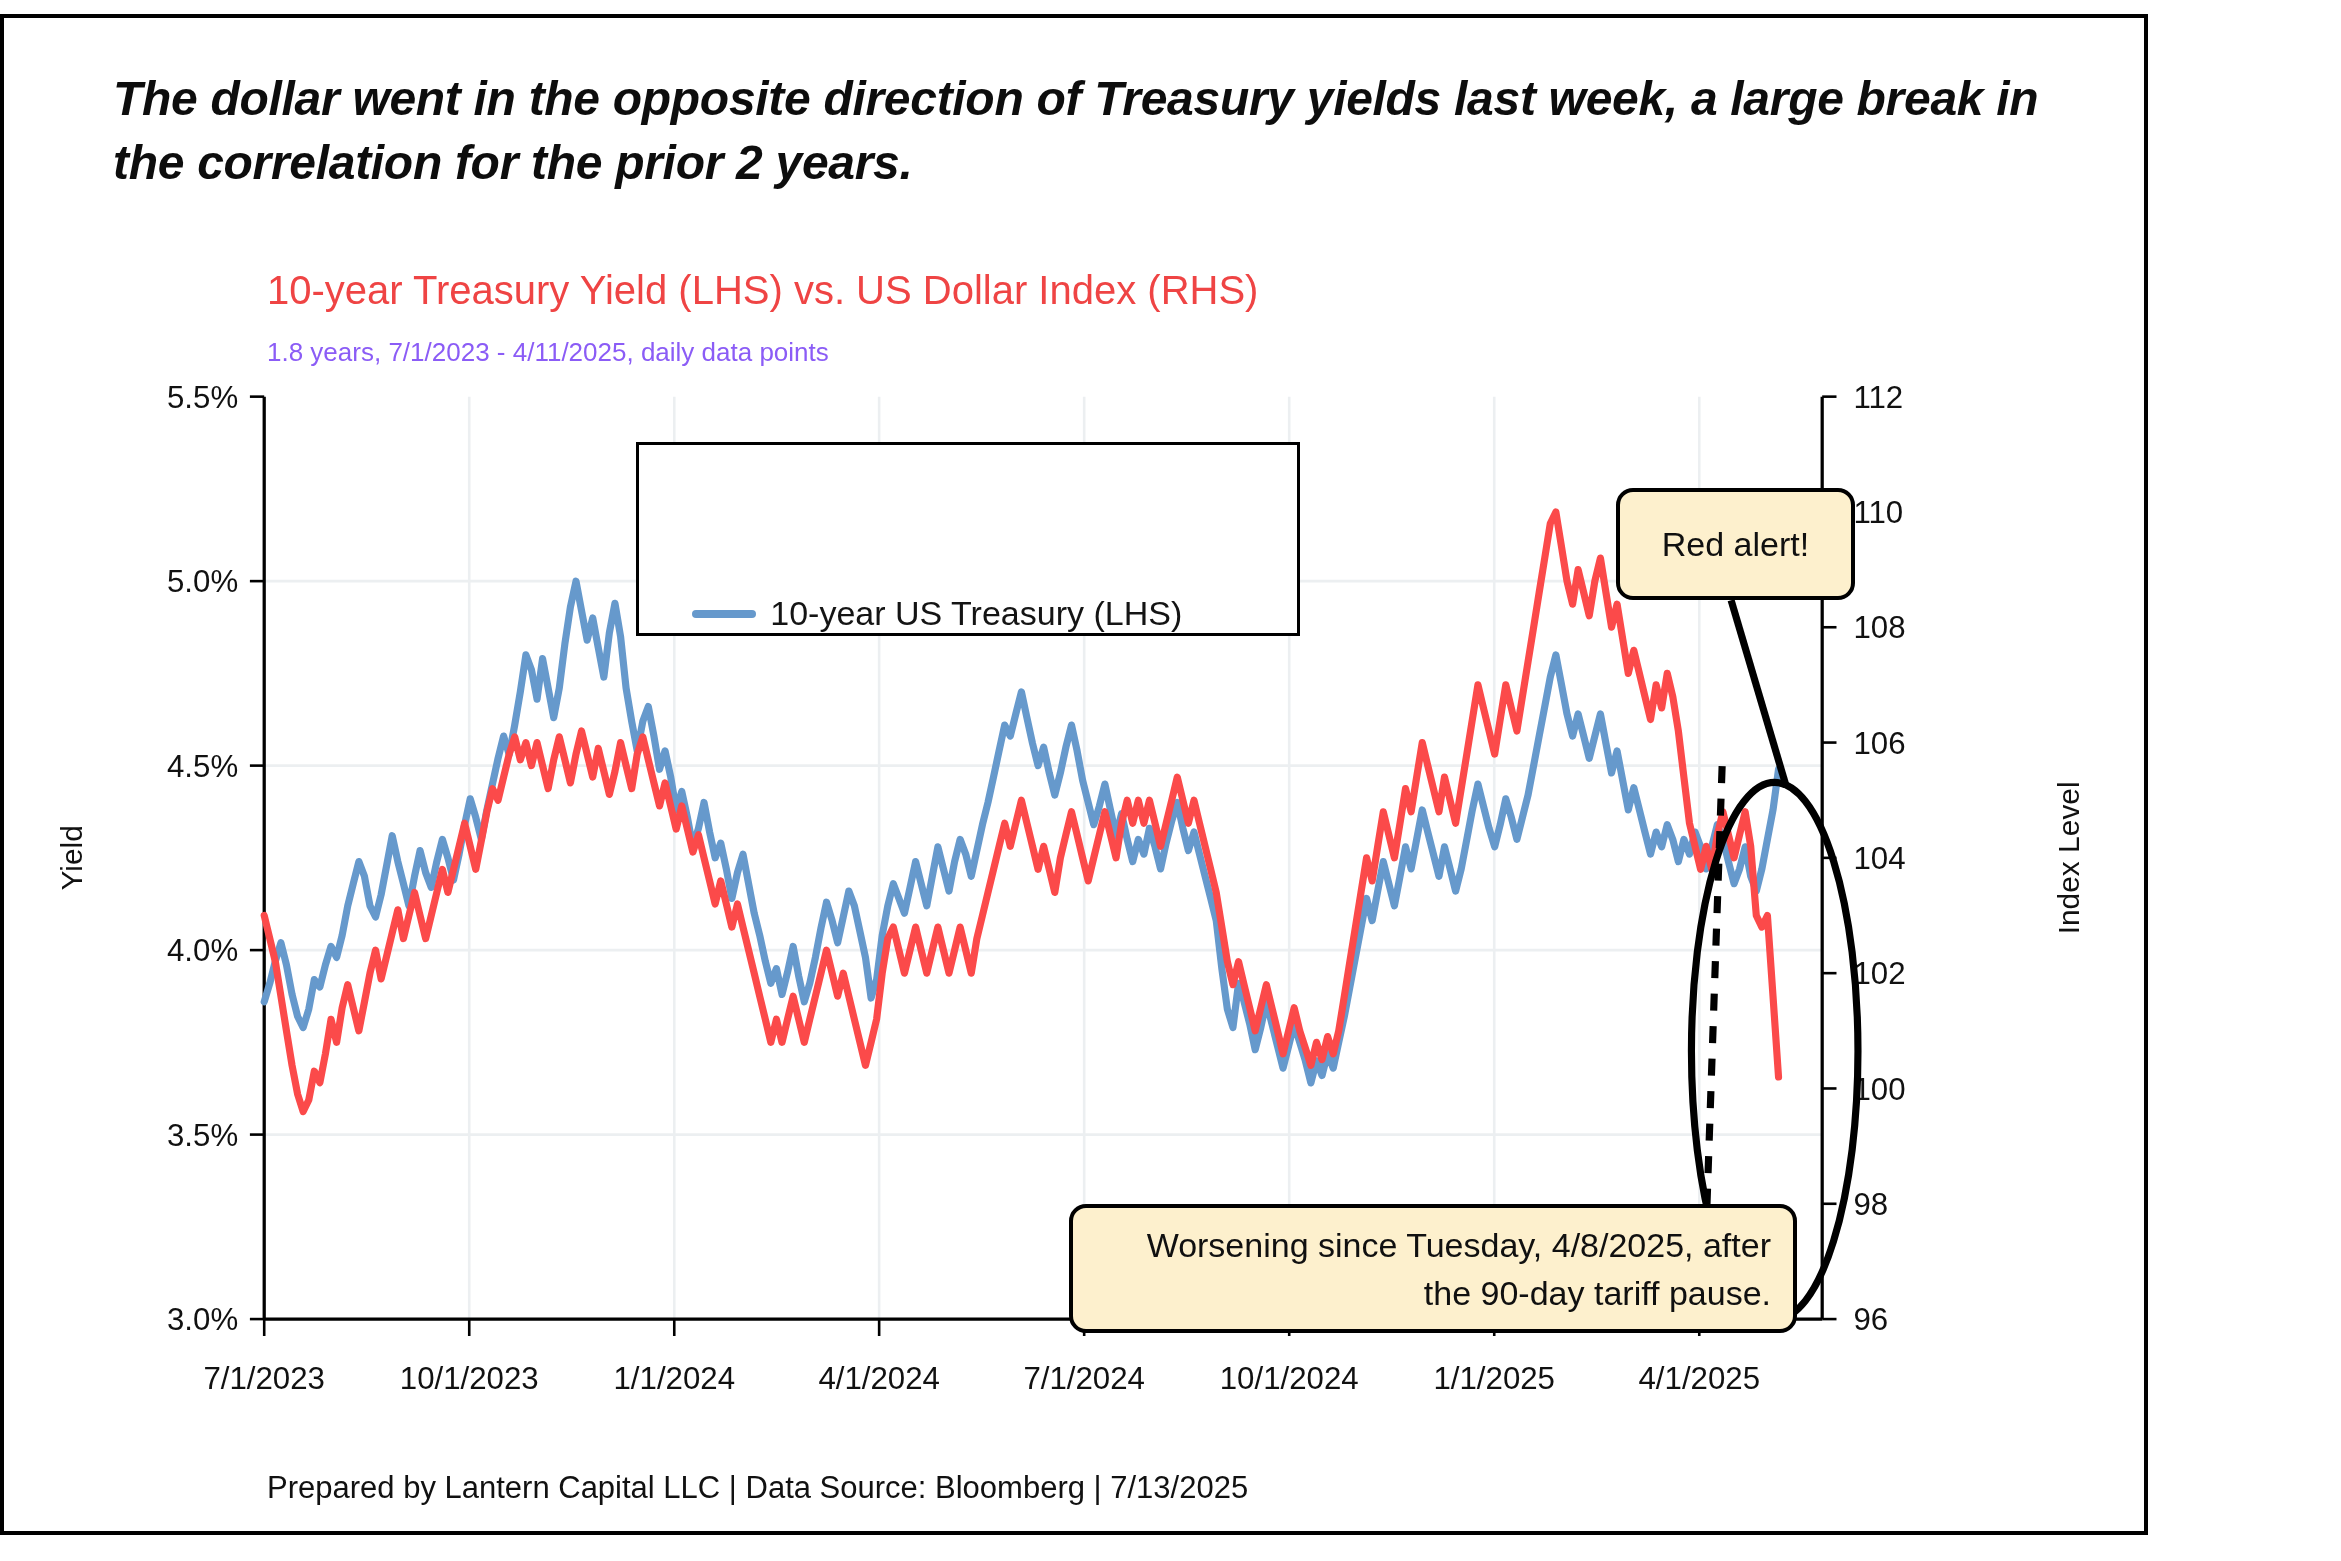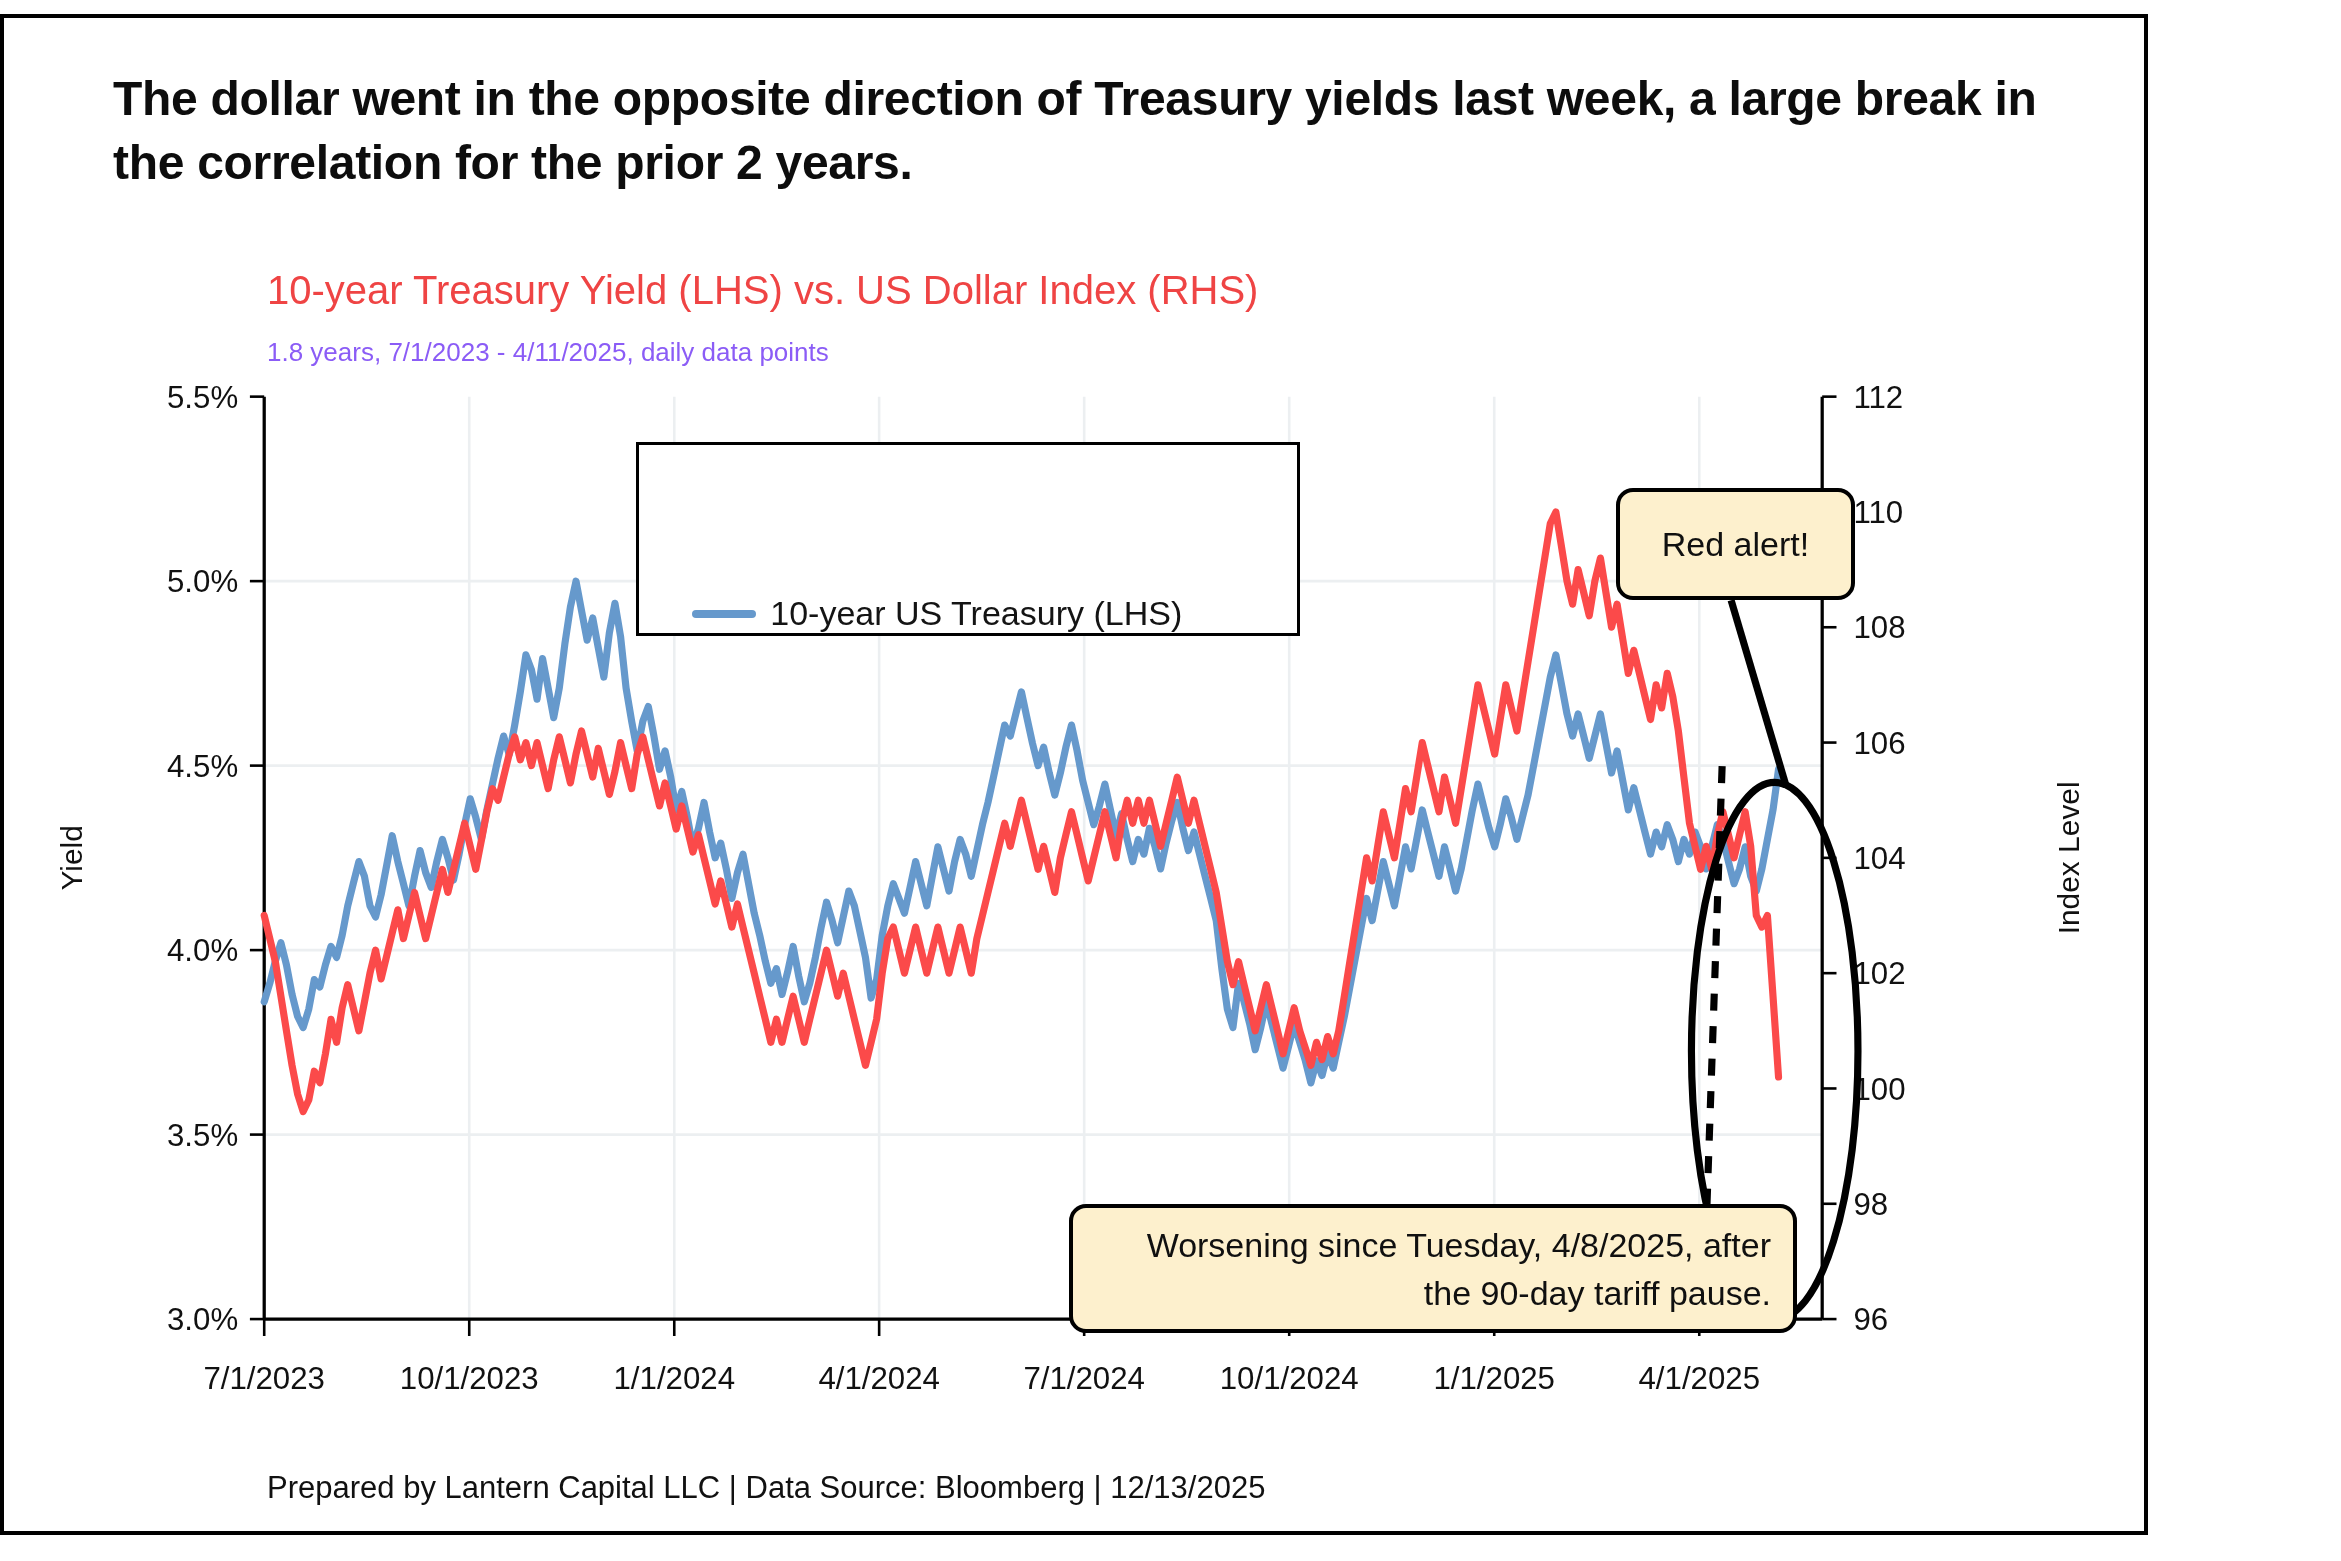--- a/index.html
+++ b/index.html
@@ -22,20 +22,21 @@
     box-sizing: border-box;
     border: 4.6px solid #000000;
     background: #ffffff;
   }
   #headline {
     position: absolute;
     left: 109px;
     top: 49px;
     width: 1997px;
     font-size: 48px;
+    font-style: italic;
     font-weight: 600;
     line-height: 1.32;
     color: #0d0d0d;
     letter-spacing: -0.3px;
   }
   #chart-title {
     position: absolute;
     left: 263px;
     top: 250px;
     font-size: 40px;
@@ -209,15 +210,15 @@
   <div id="legend-box">
     <div class="legend-row">
       <span class="legend-swatch" style="background:#6699cc"></span>
       <span class="legend-text">10-year US Treasury (LHS)</span>
     </div>
   </div>
 
   <div class="callout" id="callout-red">Red alert!</div>
   <div class="callout" id="callout-worsen">Worsening since Tuesday, 4/8/2025, after the 90-day tariff pause.</div>
 
-  <div id="footer">Prepared by Lantern Capital LLC | Data Source: Bloomberg | 12/13/2025</div>
+  <div id="footer">Prepared by Lantern Capital LLC | Data Source: Bloomberg | 7/13/2025</div>
 </div>
 
 
 </body></html>

